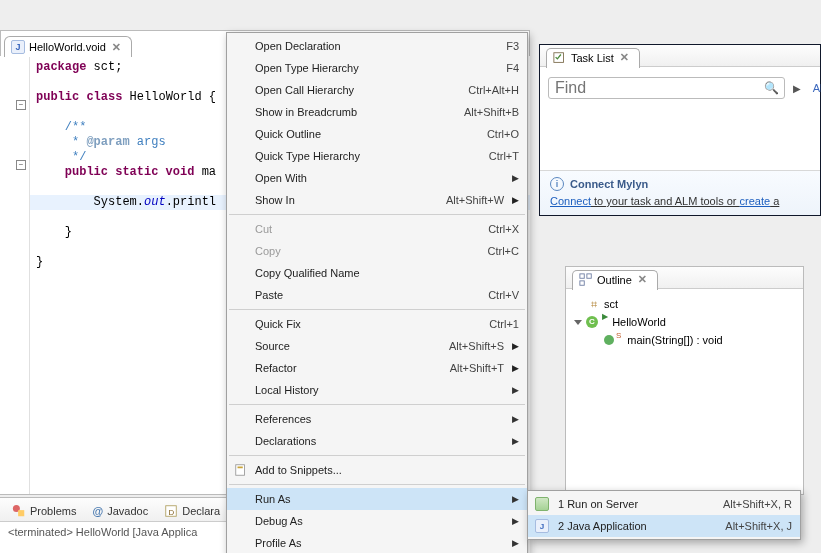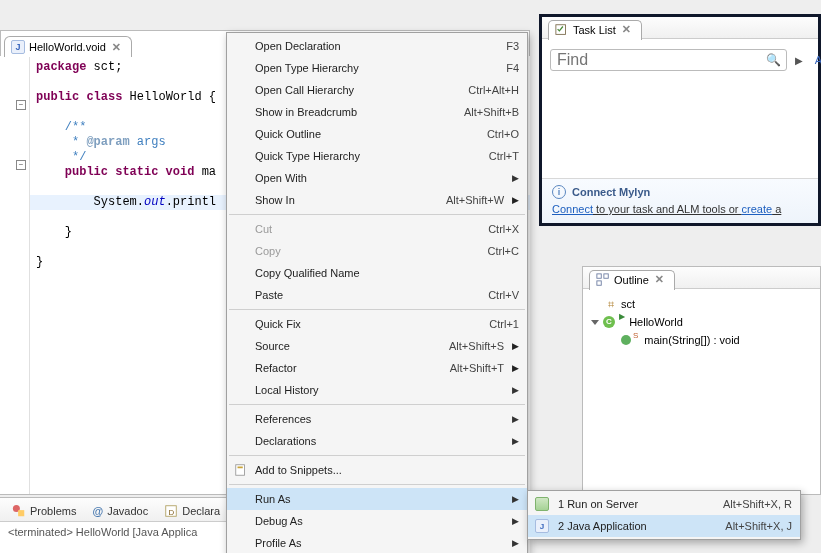--- a/index.html
+++ b/index.html
@@ -103,26 +103,26 @@
   .tag { color: #7f9fbf; font-weight: bold; }
   .stat { font-style: italic; color: #0000c0; }
   .hl-line { background: #e8f2fe; display:block; margin-left:-6px; padding-left:6px; width:calc(100% + 12px);}
   .cursor-left {
     position:absolute; bottom: 6px; left: 34px; color:#888; font-size:13px;
   }
 
   
   .right-top {
     position: absolute;
-    top: 14px;
+    top: 44px;
     right: 0;
     width: 282px;
-    height: 212px;
+    height: 172px;
     background: #ffffff;
-    border: 3px solid #0f172a;
+    border: 1px solid #0f172a;
   }
   .view-header {
     height: 22px;
     border-bottom: 1px solid #ccc;
     display:flex; align-items:center; gap:6px;
     padding: 0 6px;
     background: linear-gradient(#fdfdfd,#f0f0f0);
     font-size: 11px;
   }
   .view-header .tab-active {
@@ -155,21 +155,21 @@
     padding: 6px 10px 8px 10px;
   }
   .mylyn-title { display:flex; align-items:center; gap:6px; font-weight:bold; color:#3a5a8a; margin-bottom:4px;}
   .info-icon { width:14px;height:14px;border-radius:50%;border:1px solid #5a87c0;color:#5a87c0;display:flex;align-items:center;justify-content:center;font-size:9px;font-weight:bold;}
   .mylyn-text { color:#333;text-decoration:underline; }
   .mylyn-text a { color:#1d5fbf; text-decoration:underline; }
 
   .right-bottom {
     position:absolute;
     top: 266px;
-    right:0;
+    right:17px;
     width:239px;
     height:229px;
     background:#fff;
     border:1px solid #bbb;
   }
   .outline-tree {
     padding: 6px 8px;
     font-size: 11px;
     line-height: 18px;
   }

